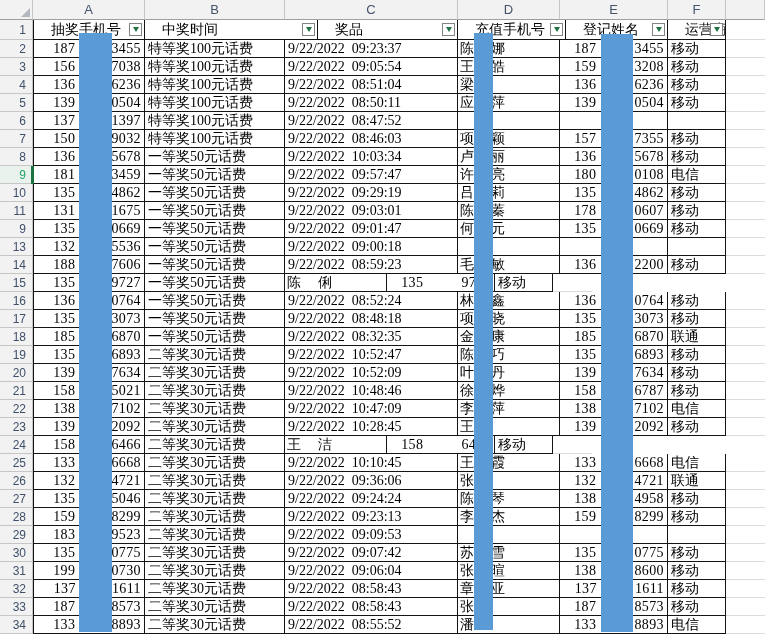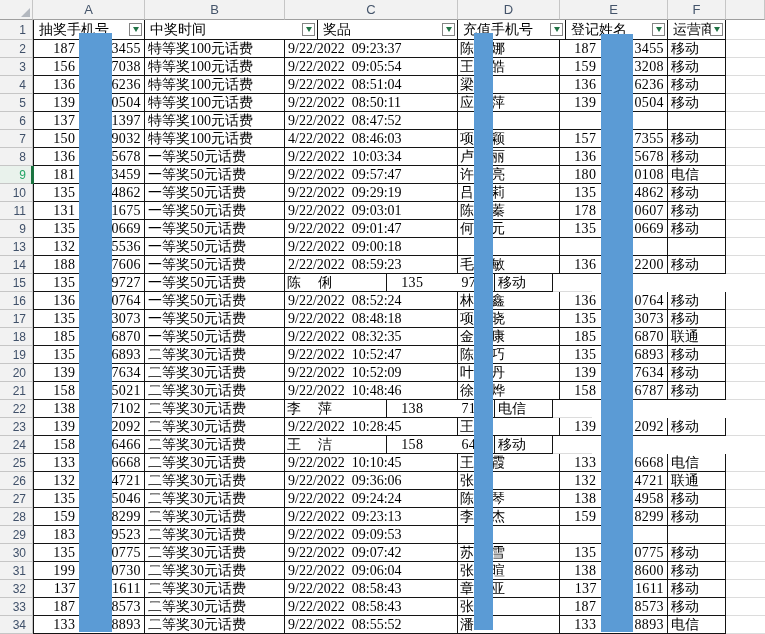--- a/index.html
+++ b/index.html
@@ -30,21 +30,21 @@
   .h1 .cell{height:20px;}
   .bl{border-left:1px solid #141414;}
   .gcell{height:18px;border-bottom:1px solid #dcdcdc;background:#fff;}
   .h1 .gcell{height:20px;}
   .num{justify-content:flex-end;padding-right:3px;letter-spacing:.4px;}
   .txt{padding-left:3px;}
   .nm{padding-left:2px;}
   .gapA{display:inline-block;width:36px;height:1px;}
   .gapD{display:inline-block;width:17px;height:1px;}
   .gapE{display:inline-block;width:38px;height:1px;}
-  .hcell{position:relative;padding-left:5px;font-family:Liberation Mono, monospace;}
+  .hcell{position:relative;padding-left:17px;font-family:Liberation Mono, monospace;}
   .fbtn{position:absolute;right:2px;top:3px;width:13px;height:13px;background:#fff;
         border:1px solid #848484;display:flex;align-items:center;justify-content:center;}
   .fbtn .ftri{width:0;height:0;border-left:3.5px solid transparent;border-right:3.5px solid transparent;
         border-top:5px solid #217346;}
   
   .bar{position:absolute;background:#5b9bd5;z-index:6;}
   .accent{position:absolute;background:#1a7340;z-index:7;}
 </style>
 </head>
 <body>
@@ -120,21 +120,21 @@
         <div class="cell txt w-C">9/22/2022  08:47:52</div>
         <div class="cell nm w-D"><span></span></div>
         <div class="cell num w-E"></div>
         <div class="cell txt w-F"></div>
         <div class="gcell w-G"></div>
       </div>
       <div class="row">
         <div class="rh w-rh">7</div>
         <div class="cell num w-A bl"><span>150</span><span class="gapA"></span><span>9032</span></div>
         <div class="cell txt w-B">特等奖100元话费</div>
-        <div class="cell txt w-C">4/22/2022  08:46:03</div>
+        <div class="cell txt w-C">9/22/2022  08:46:03</div>
         <div class="cell nm w-D"><span>项</span><span class="gapD"></span><span>颖</span></div>
         <div class="cell num w-E"><span>157</span><span class="gapE"></span><span>7355</span></div>
         <div class="cell txt w-F">移动</div>
         <div class="gcell w-G"></div>
       </div>
       <div class="row">
         <div class="rh w-rh">8</div>
         <div class="cell num w-A bl"><span>136</span><span class="gapA"></span><span>5678</span></div>
         <div class="cell txt w-B">一等奖50元话费</div>
         <div class="cell txt w-C">9/22/2022  10:03:34</div>
@@ -190,21 +190,21 @@
         <div class="cell txt w-C">9/22/2022  09:00:18</div>
         <div class="cell nm w-D"><span></span></div>
         <div class="cell num w-E"></div>
         <div class="cell txt w-F"></div>
         <div class="gcell w-G"></div>
       </div>
       <div class="row">
         <div class="rh w-rh">14</div>
         <div class="cell num w-A bl"><span>188</span><span class="gapA"></span><span>7606</span></div>
         <div class="cell txt w-B">一等奖50元话费</div>
-        <div class="cell txt w-C">2/22/2022  08:59:23</div>
+        <div class="cell txt w-C">9/22/2022  08:59:23</div>
         <div class="cell nm w-D"><span>毛</span><span class="gapD"></span><span>敏</span></div>
         <div class="cell num w-E"><span>136</span><span class="gapE"></span><span>2200</span></div>
         <div class="cell txt w-F">移动</div>
         <div class="gcell w-G"></div>
       </div>
       <div class="row">
         <div class="rh w-rh">15</div>
         <div class="cell num w-A bl"><span>135</span><span class="gapA"></span><span>9727</span></div>
         <div class="cell txt w-B">一等奖50元话费</div>
         <div class="cell nm w-D"><span>陈</span><span class="gapD"></span><span>俐</span></div>
@@ -269,20 +269,21 @@
         <div class="cell txt w-C">9/22/2022  10:48:46</div>
         <div class="cell nm w-D"><span>徐</span><span class="gapD"></span><span>烨</span></div>
         <div class="cell num w-E"><span>158</span><span class="gapE"></span><span>6787</span></div>
         <div class="cell txt w-F">移动</div>
         <div class="gcell w-G"></div>
       </div>
       <div class="row">
         <div class="rh w-rh">22</div>
         <div class="cell num w-A bl"><span>138</span><span class="gapA"></span><span>7102</span></div>
         <div class="cell txt w-B">二等奖30元话费</div>
+        <div class="cell txt w-C">9/22/2022  10:47:09</div>
         <div class="cell nm w-D"><span>李</span><span class="gapD"></span><span>萍</span></div>
         <div class="cell num w-E"><span>138</span><span class="gapE"></span><span>7102</span></div>
         <div class="cell txt w-F">电信</div>
         <div class="gcell w-G"></div>
       </div>
       <div class="row">
         <div class="rh w-rh">23</div>
         <div class="cell num w-A bl"><span>139</span><span class="gapA"></span><span>2092</span></div>
         <div class="cell txt w-B">二等奖30元话费</div>
         <div class="cell txt w-C">9/22/2022  10:28:45</div>

